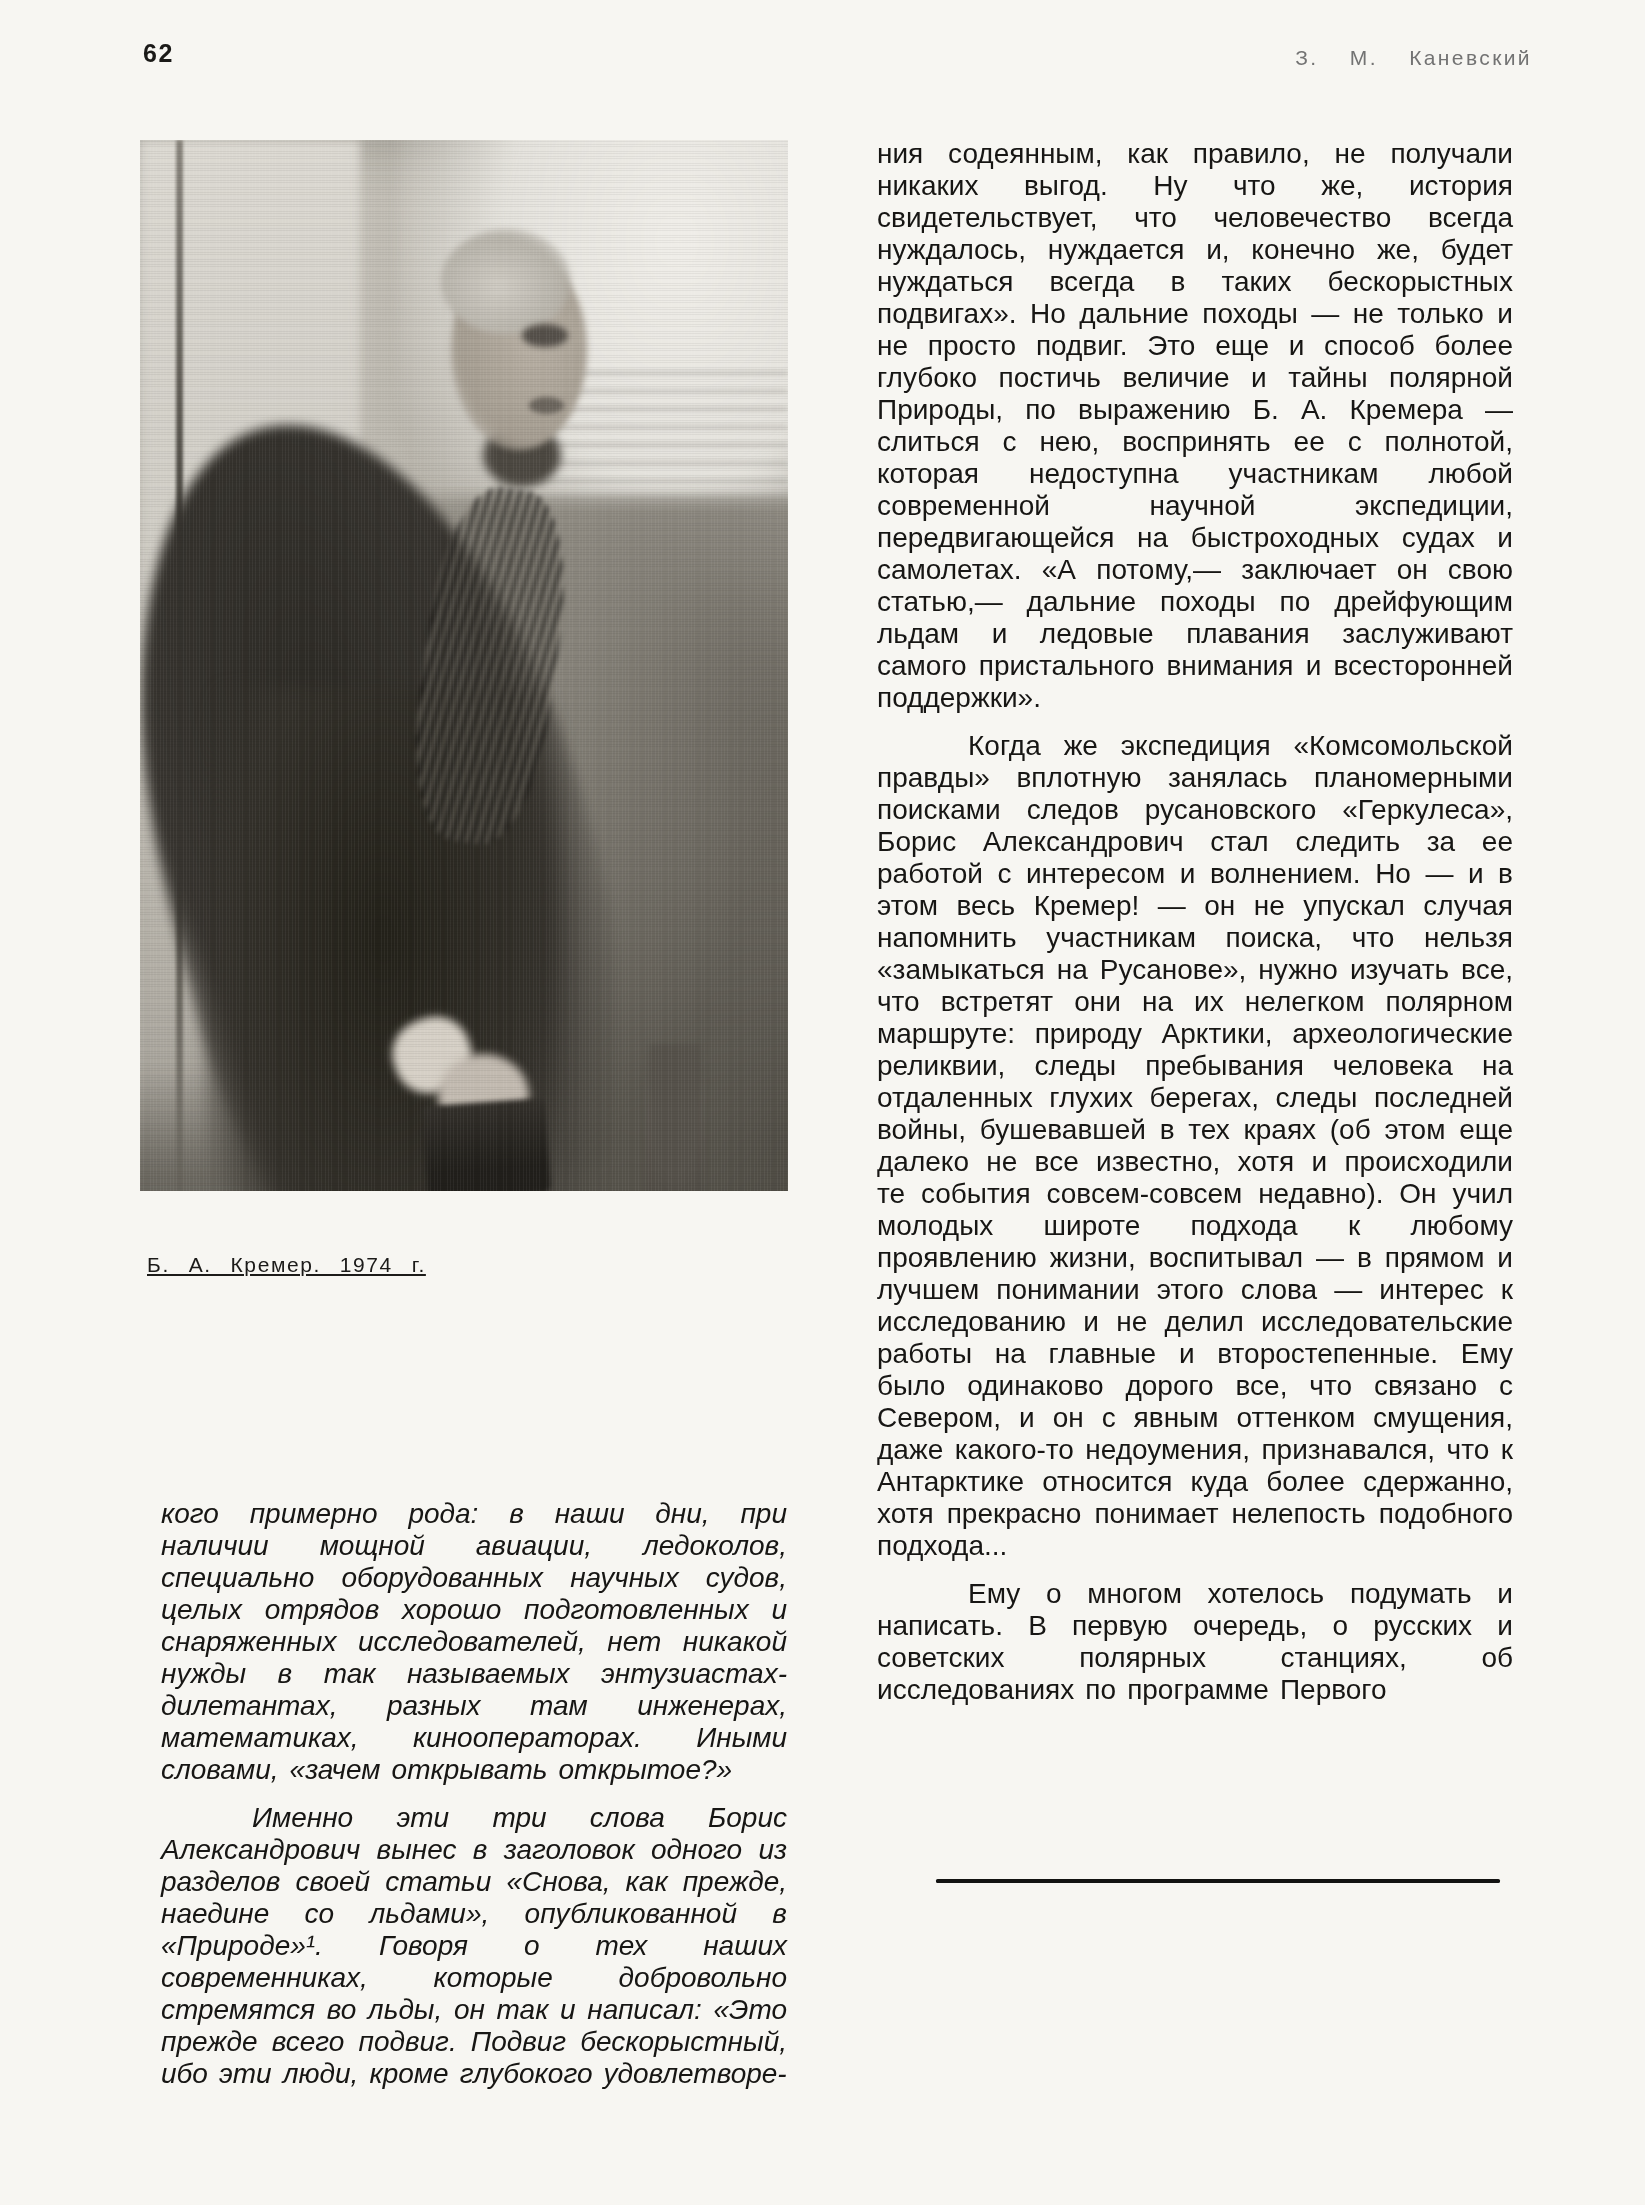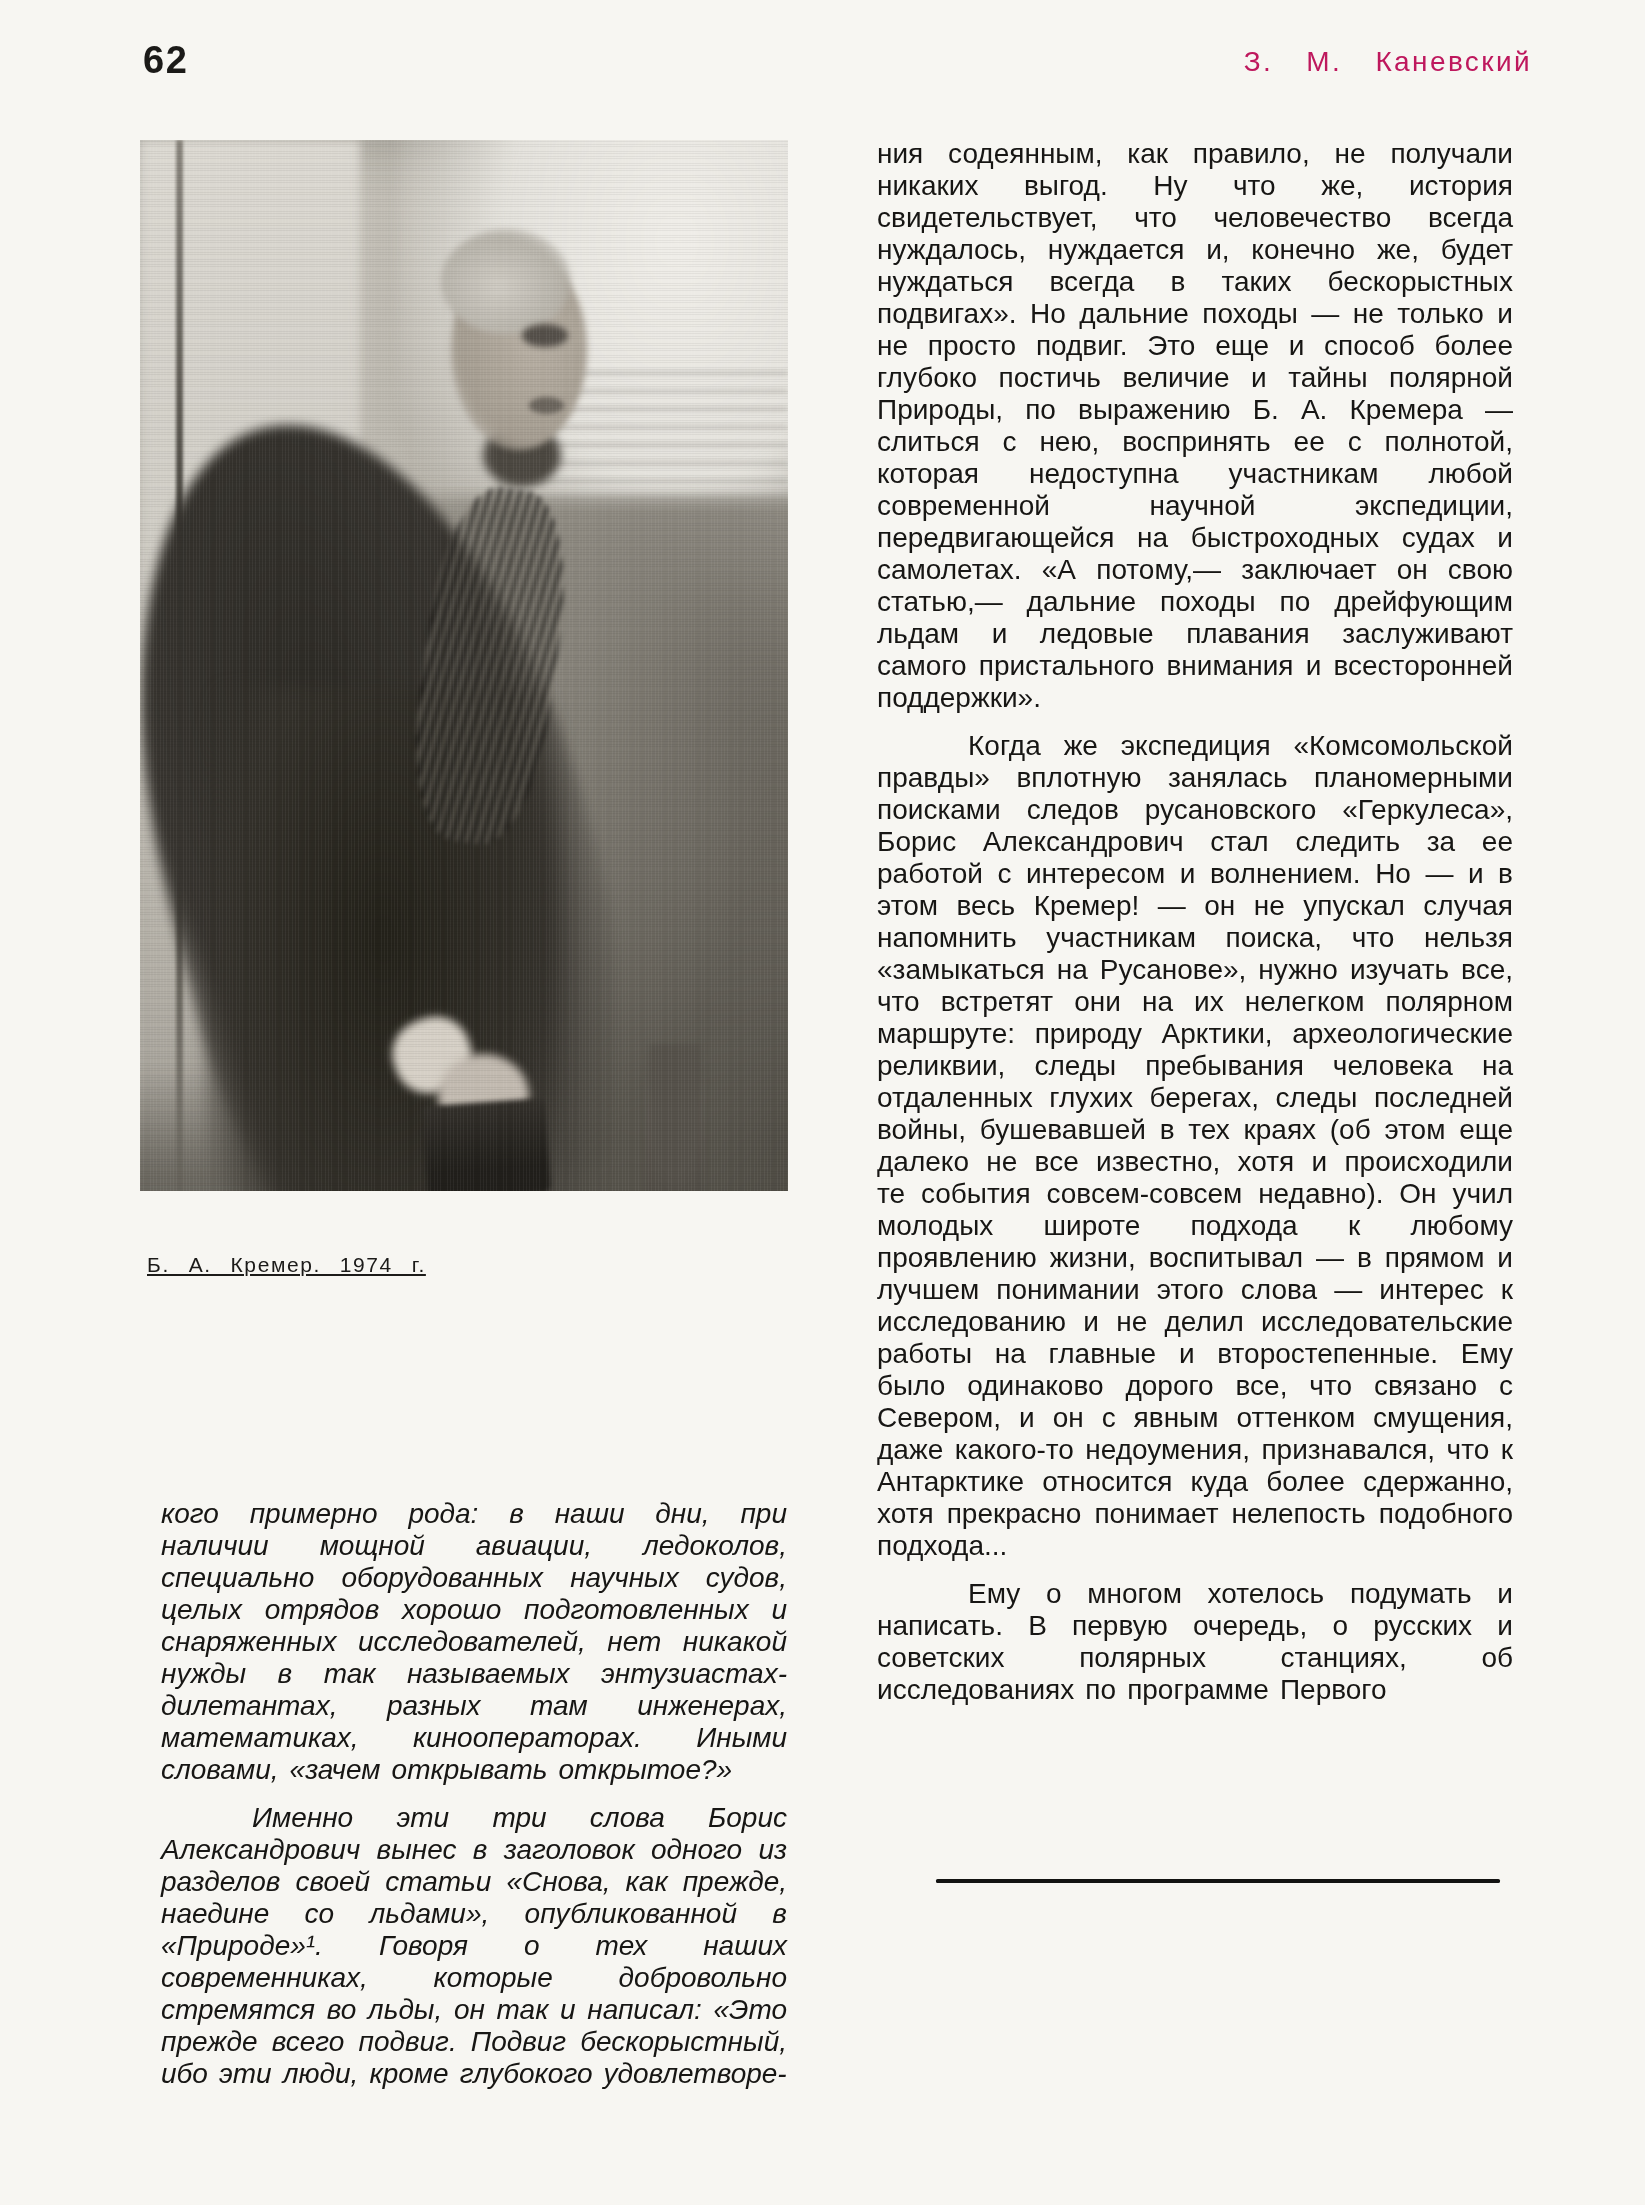--- a/index.html
+++ b/index.html
@@ -5,25 +5,25 @@
   html,body{margin:0;padding:0;background:#e8e7e3;}
   .page{
     position:relative;width:1645px;height:2205px;margin:0 auto;
     background:#f7f6f2;color:#1b1a18;
     font-family:"Liberation Sans","DejaVu Sans",sans-serif;
     overflow:hidden;
   }
   
   .page-number{
     position:absolute;left:143px;top:39px;
-    font-size:38px;font-weight:700;letter-spacing:1.6px;
+    font-size:25px;font-weight:700;letter-spacing:1.6px;
   }
   .running-head{
     position:absolute;right:113px;top:46px;
-    font-size:28px;letter-spacing:2.4px;word-spacing:23px;color:#be185d;
+    font-size:21px;letter-spacing:2.4px;word-spacing:23px;color:#737373;
   }
   
   .col-text{
     font-size:28px;line-height:32px;text-align:justify;
     word-spacing:3.3px;color:#171614;
   }
   .col-text p{margin:16px;}
   .col-text p.indent{text-indent:91px;}
   .right-col{position:absolute;left:861px;top:122px;width:668px;}
   .left-col-text{position:absolute;left:145px;top:1482px;width:658px;font-style:italic;}

